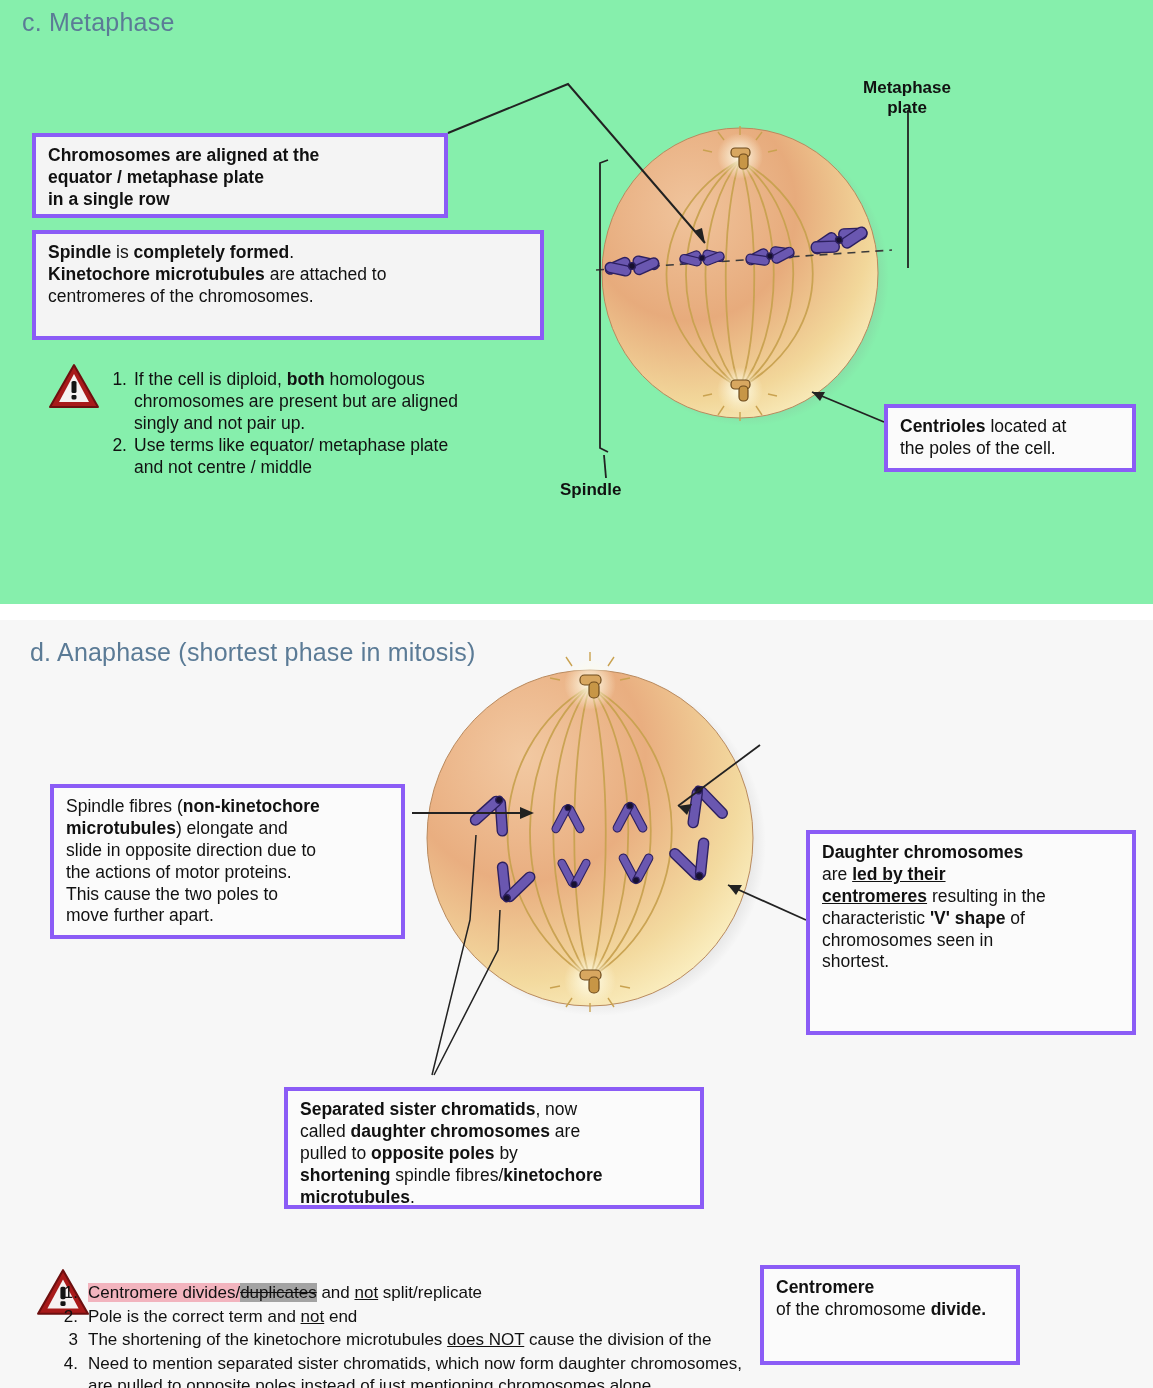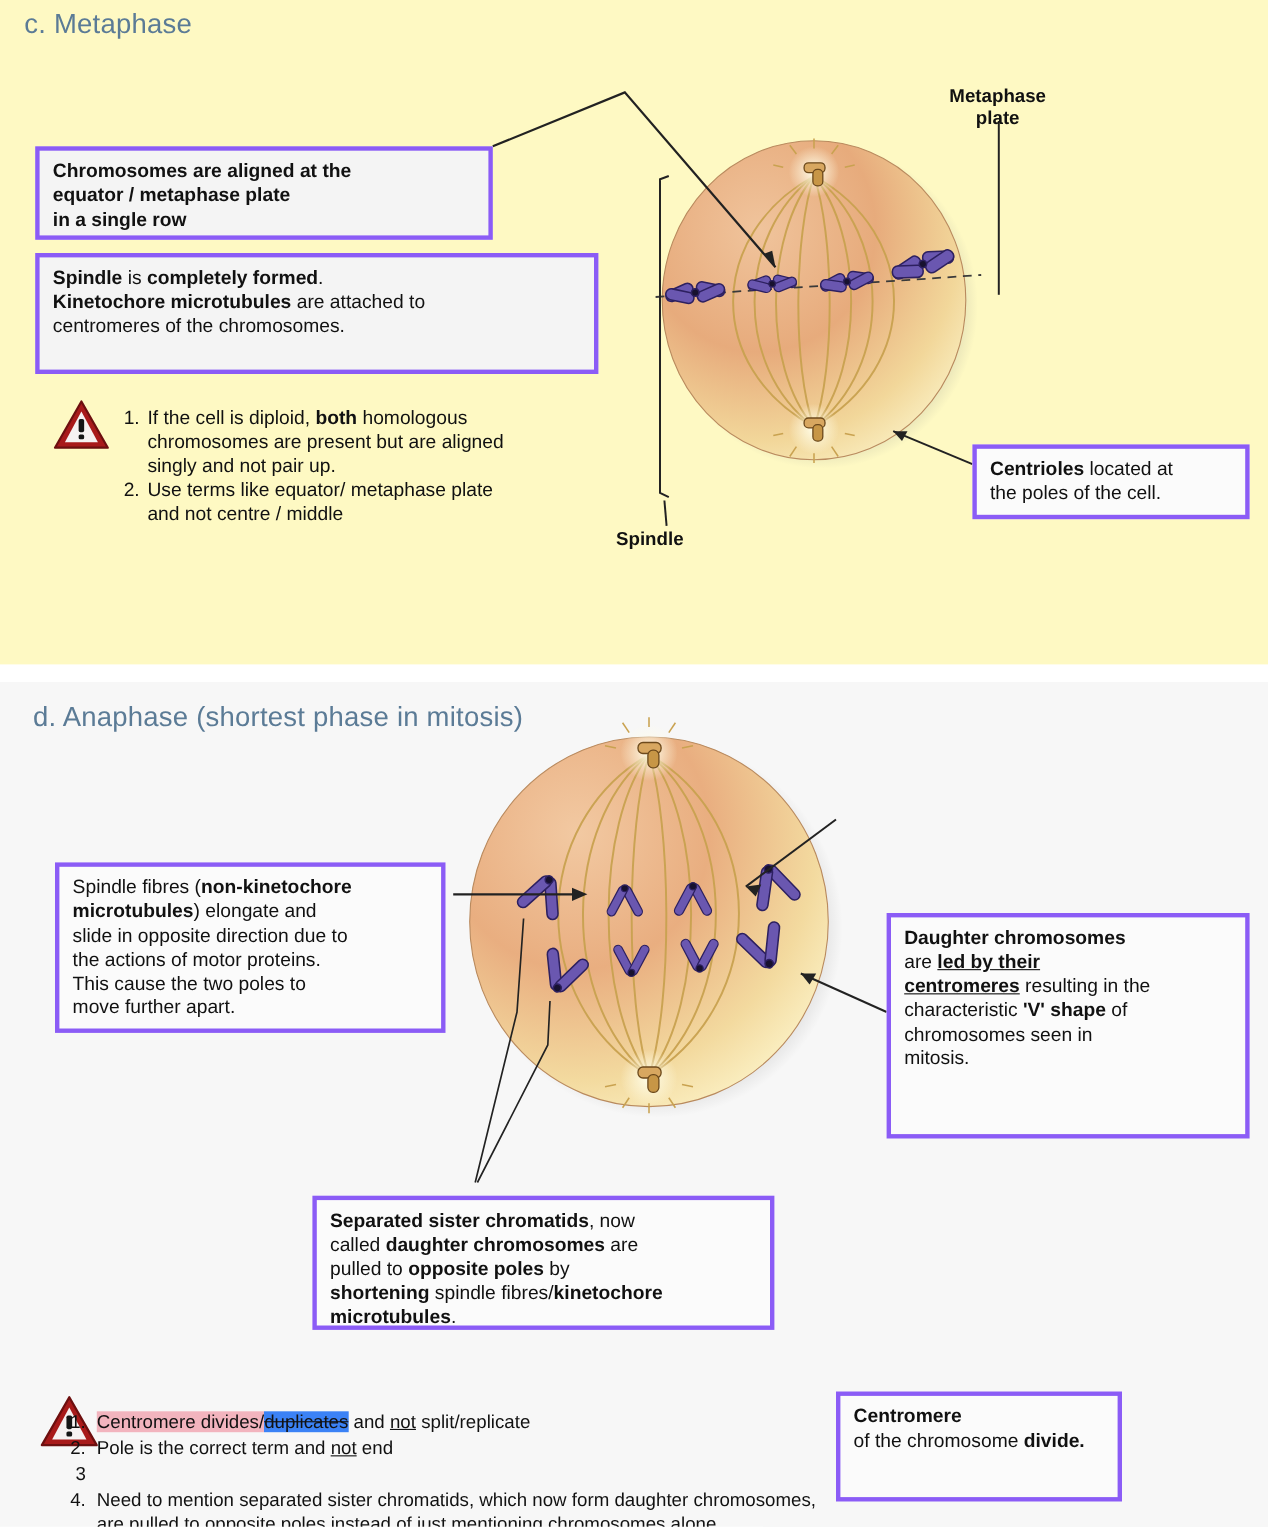--- a/index.html
+++ b/index.html
@@ -5,21 +5,21 @@
   * { box-sizing: border-box; }
   html, body { margin:0; padding:0; }
   body {
     width: 1153px; height: 1388px;
     font-family: "Liberation Sans", sans-serif;
     background: #ffffff;
     position: relative;
     overflow: hidden;
   }
   .section { position: relative; width: 1153px; }
-  #metaphase-section { height: 604px; background: #fef9c3; }
+  #metaphase-section { height: 604px; background: #86efac; }
   #divider { height: 16px; background: #ffffff; }
   #anaphase-section { height: 834px; background: #f7f7f7; }
 
   .phase-heading {
     position: absolute;
     font-size: 25px;
     color: #5b7b96;
     font-weight: normal;
     letter-spacing: 0.2px;
     white-space: nowrap;
@@ -354,21 +354,21 @@
       <div><span style="font-weight: bold;">Centromere</span></div>
       <div><span>of the chromosome </span><span style="font-weight: bold; margin-top: 36px;">divide.</span></div>
     </div>
 
   <div class="callout white" id="a-callout-2" style="left:806px; top:210px; width:330px; height:205px;">
       <div><span style="font-weight: bold;">Daughter chromosomes</span></div>
       <div><span>are </span><span style="font-weight: bold; text-decoration: underline;">led by their</span></div>
       <div><span style="font-weight: bold; text-decoration: underline;">centromeres</span><span> resulting in the</span></div>
       <div><span>characteristic </span><span style="font-weight: bold;">'V' shape</span><span> of</span></div>
       <div><span>chromosomes seen in</span></div>
-      <div><span>mitosis.</span></div>
+      <div><span>shortest.</span></div>
     </div>
 
   <div class="callout white" id="a-callout-3" style="left:284px; top:467px; width:420px; height:122px;">
       <div><span style="font-weight: bold;">Separated sister chromatids</span><span>, now</span></div>
       <div><span>called </span><span style="font-weight: bold;">daughter chromosomes</span><span> are</span></div>
       <div><span>pulled to </span><span style="font-weight: bold;">opposite poles</span><span> by</span></div>
       <div><span style="font-weight: bold;">shortening</span><span> spindle fibres/</span><span style="font-weight: bold;">kinetochore</span></div>
       <div><span style="font-weight: bold;">microtubules</span><span>.</span></div>
     </div>
 
@@ -378,32 +378,33 @@
       <polygon points="26,11 41,39 11,39" fill="#f6f2f2"></polygon>
       <rect x="23.5" y="18" width="5" height="12" rx="1.6" fill="#151515"></rect>
       <rect x="23.5" y="32" width="5" height="4.4" rx="1.4" fill="#151515"></rect>
     </svg>
   </div>
 
   <div class="bottom-list" id="a-bottom-notes" style="left:58px; top:662px; width:1046px;">
       <div class="row">
         <div class="num">1.</div>
         <div class="txt">
-          <div><span style="background: rgb(242, 180, 190);">Centromere divides/</span><span style="text-decoration: line-through; background: #3b82f6;">duplicates</span><span> and </span><span style="text-decoration: underline;">not</span><span> split/replicate</span></div>
+          <div><span style="background: rgb(242, 180, 190);">Centromere divides/</span><span style="text-decoration: line-through; background: #a3a3a3;">duplicates</span><span> and </span><span style="text-decoration: underline;">not</span><span> split/replicate</span></div>
         </div>
       </div>
       <div class="row">
         <div class="num">2.</div>
         <div class="txt">
           <div><span>Pole is the correct term and </span><span style="text-decoration: underline;">not</span><span> end</span></div>
         </div>
       </div>
       <div class="row">
         <div class="num">3</div>
         <div class="txt">
+          <div class="just"><span>The shortening of the kinetochore microtubules </span><span style="text-decoration: underline;">does NOT</span><span> cause the division of the</span></div>
         </div>
       </div>
       <div class="row">
         <div class="num">4.</div>
         <div class="txt">
           <div class="just"><span>Need to mention separated sister chromatids, which now form daughter chromosomes,</span></div>
           <div><span>are pulled to opposite poles instead of just mentioning chromosomes alone.</span></div>
         </div>
       </div>
     </div>

